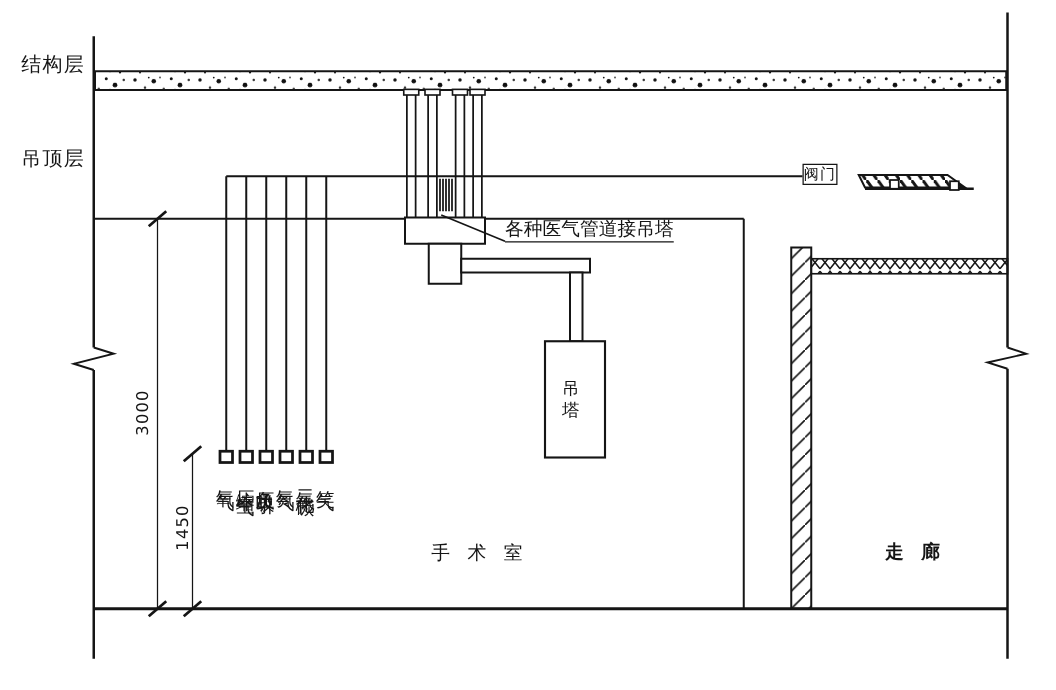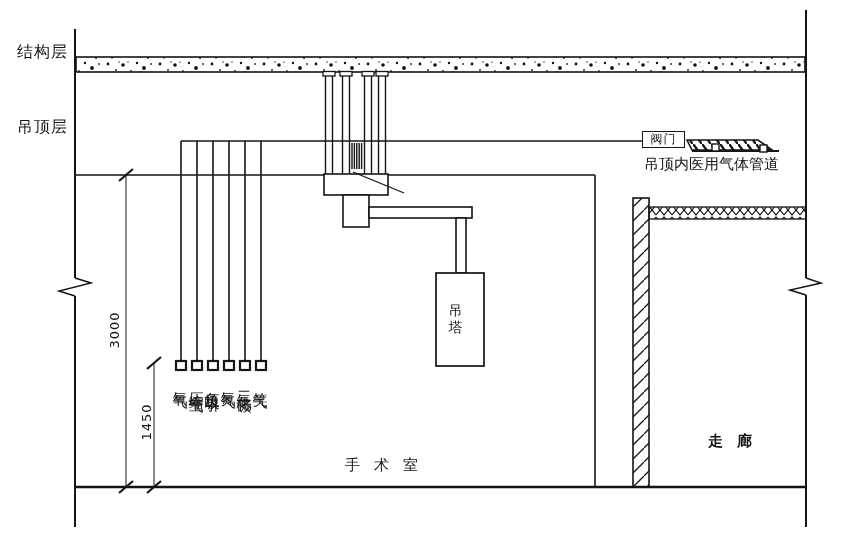--- a/index.html
+++ b/index.html
@@ -6,21 +6,21 @@
   #stage{
     position:relative;width:845px;height:552px;background:#fff;overflow:hidden;
     font-family:"DejaVu Sans",sans-serif;color:#151515;
   }
   #stage svg{position:absolute;left:0;top:0;}
   .lbl{position:absolute;white-space:nowrap;line-height:1;}
   .lbl-layer{font-size:16px;letter-spacing:1px;}
   .lbl-anno{font-size:15px;}
   .lbl-underline{border-bottom:1.6px solid #151515;padding-bottom:2px;}
   .valve-box{
-    position:absolute;left:642px;top:131px;width:43px;height:17px;
+    position:absolute;left:642px;top:131px;width:28px;height:17px;
     border:1.6px solid #151515;background:#fff;display:flex;align-items:center;
     justify-content:center;font-size:12px;letter-spacing:1px;box-sizing:border-box;
   }
   .vert{writing-mode:vertical-rl;text-orientation:upright;}
   .gas-lbl{position:absolute;top:380px;width:17px;font-size:15px;
     letter-spacing:2px;text-align:center;}
   .room-lbl{font-size:15px;letter-spacing:14px;}
   .dim-lbl{position:absolute;width:42px;height:16px;font-size:13px;letter-spacing:1px;
     text-align:center;transform:rotate(-90deg);}
   .pendant-lbl{position:absolute;left:447px;top:294px;font-size:14px;
@@ -155,30 +155,30 @@
       <line x1="154" y1="363" x2="154" y2="487" stroke-width="1"></line>
       <line x1="147" y1="369" x2="161" y2="357" stroke-width="2.2"></line>
       <line x1="147" y1="493" x2="161" y2="481" stroke-width="2.2"></line>
     </g>
   </svg>
 
   <div class="lbl lbl-layer" style="left:17px;top:44px;">结构层</div>
 
   <div class="lbl lbl-layer" style="left:17px;top:119px;">吊顶层</div>
 
+  <div class="lbl lbl-anno lbl-underline" style="left:404px;top:176px;">各种医气管道接吊塔</div>
 
   <div class="valve-box">
     <span>阀门</span>
   </div>
 
-  <div class="lbl lbl-anno" style="left:644px;top:157px;">吊顶内医用气体管道</div>
 
   <div class="pendant-lbl vert">吊塔</div>
 
-  <div class="lbl room-lbl" style="left:345px;top:458px;">手术室</div>
+  <div class="lbl room-lbl" style="left:345px;top:435px;">手术室</div>
 
   <div class="lbl room-lbl" style="left:708px;top:434px;font-weight:bold;">走廊</div>
 
   <div class="dim-lbl" style="left:94px;top:322px;">3000</div>
 
   <div class="dim-lbl" style="left:126px;top:414px;">1450</div>
 
   <div class="gas-lbl vert" style="left:172px;">氧气</div>
   <div class="gas-lbl vert" style="left:188px;">压缩空气</div>
   <div class="gas-lbl vert" style="left:204px;">负压吸引</div>

